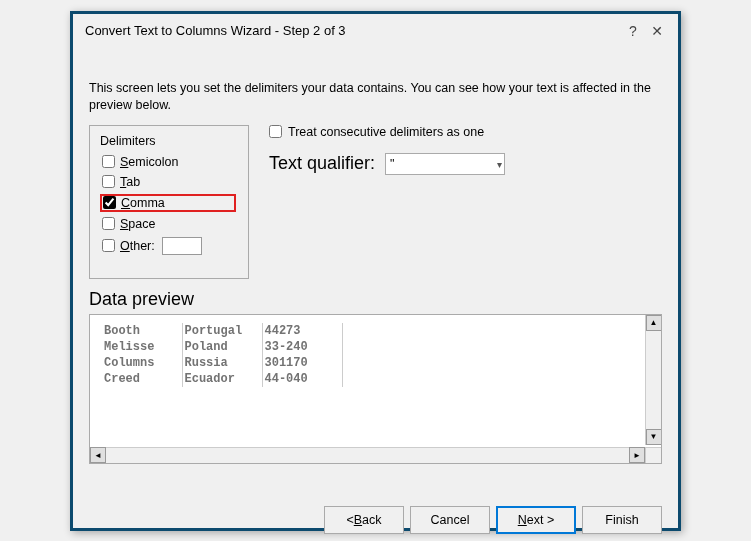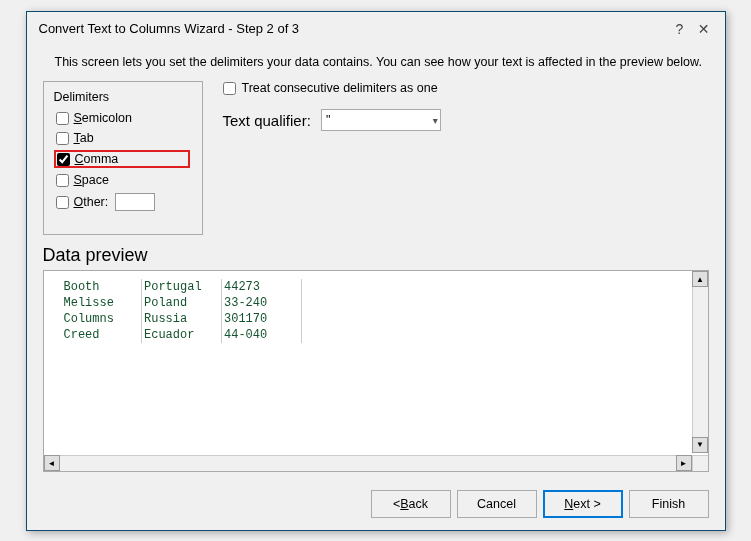--- a/index.html
+++ b/index.html
@@ -9,26 +9,27 @@
       background: #f0f0f0;
       display: flex;
       justify-content: center;
       align-items: center;
       width: 751px;
       height: 541px;
       overflow: hidden;
     }
     .dialog {
       background: #f0f0f0;
-      border: 1px solid #0c4a6e;
-      width: 700px;
+      border: 3px solid #0c4a6e;
+      width: 611px;
       height: 520px;
       display: flex;
       flex-direction: column;
       box-shadow: 2px 2px 8px rgba(0,0,0,0.3);
+      gap: 24px;
     }
     .title-bar {
       background: #f0f0f0;
       padding: 8px 12px 6px 12px;
       display: flex;
       justify-content: space-between;
       align-items: center;
       border-bottom: none;
     }
     .title-bar-left {
@@ -58,21 +59,20 @@
       flex: 1;
       padding: 10px 16px;
       display: flex;
       flex-direction: column;
       gap: 10px;
     }
     .description {
       font-size: 12.5px;
       color: #000;
       line-height: 1.4;
-      margin-left: 12px;
     }
     .main-area {
       display: flex;
       gap: 20px;
       flex: 0 0 auto;
     }
     .delimiters-group {
       border: 1px solid #aaa;
       padding: 8px 12px 18px 10px;
       width: 160px;
@@ -128,21 +128,21 @@
       align-items: center;
       gap: 6px;
     }
     .text-qualifier-row {
       display: flex;
       align-items: center;
       gap: 10px;
       margin-top: 2px;
     }
     .tq-label {
-      font-size: 15px;
+      font-size: 18px;
       color: #000;
       white-space: nowrap;
     }
     .select-wrapper {
       position: relative;
       display: inline-flex;
       align-items: center;
     }
     .select-wrapper select {
       width: 120px;
@@ -176,27 +176,28 @@
     }
     .preview-box {
       flex: 1;
       border: 1px solid #aaa;
       background: #fff;
       overflow: hidden;
       position: relative;
       min-height: 150px;
     }
     .preview-content {
-      padding: 8px 18px;
+      padding: 8px 12px;
       font-family: 'Courier New', Courier, monospace;
       font-size: 12px;
-      color: #14532d;
+      color: #737373;
       height: calc(100% - 20px);
       overflow-y: auto;
       overflow-x: auto;
+      font-weight: bold;
     }
     .preview-table {
       border-collapse: collapse;
       table-layout: fixed;
     }
     .preview-table td {
       padding: 1px 8px 1px 2px;
       vertical-align: top;
       white-space: nowrap;
       font-family: 'Courier New', Courier, monospace;

